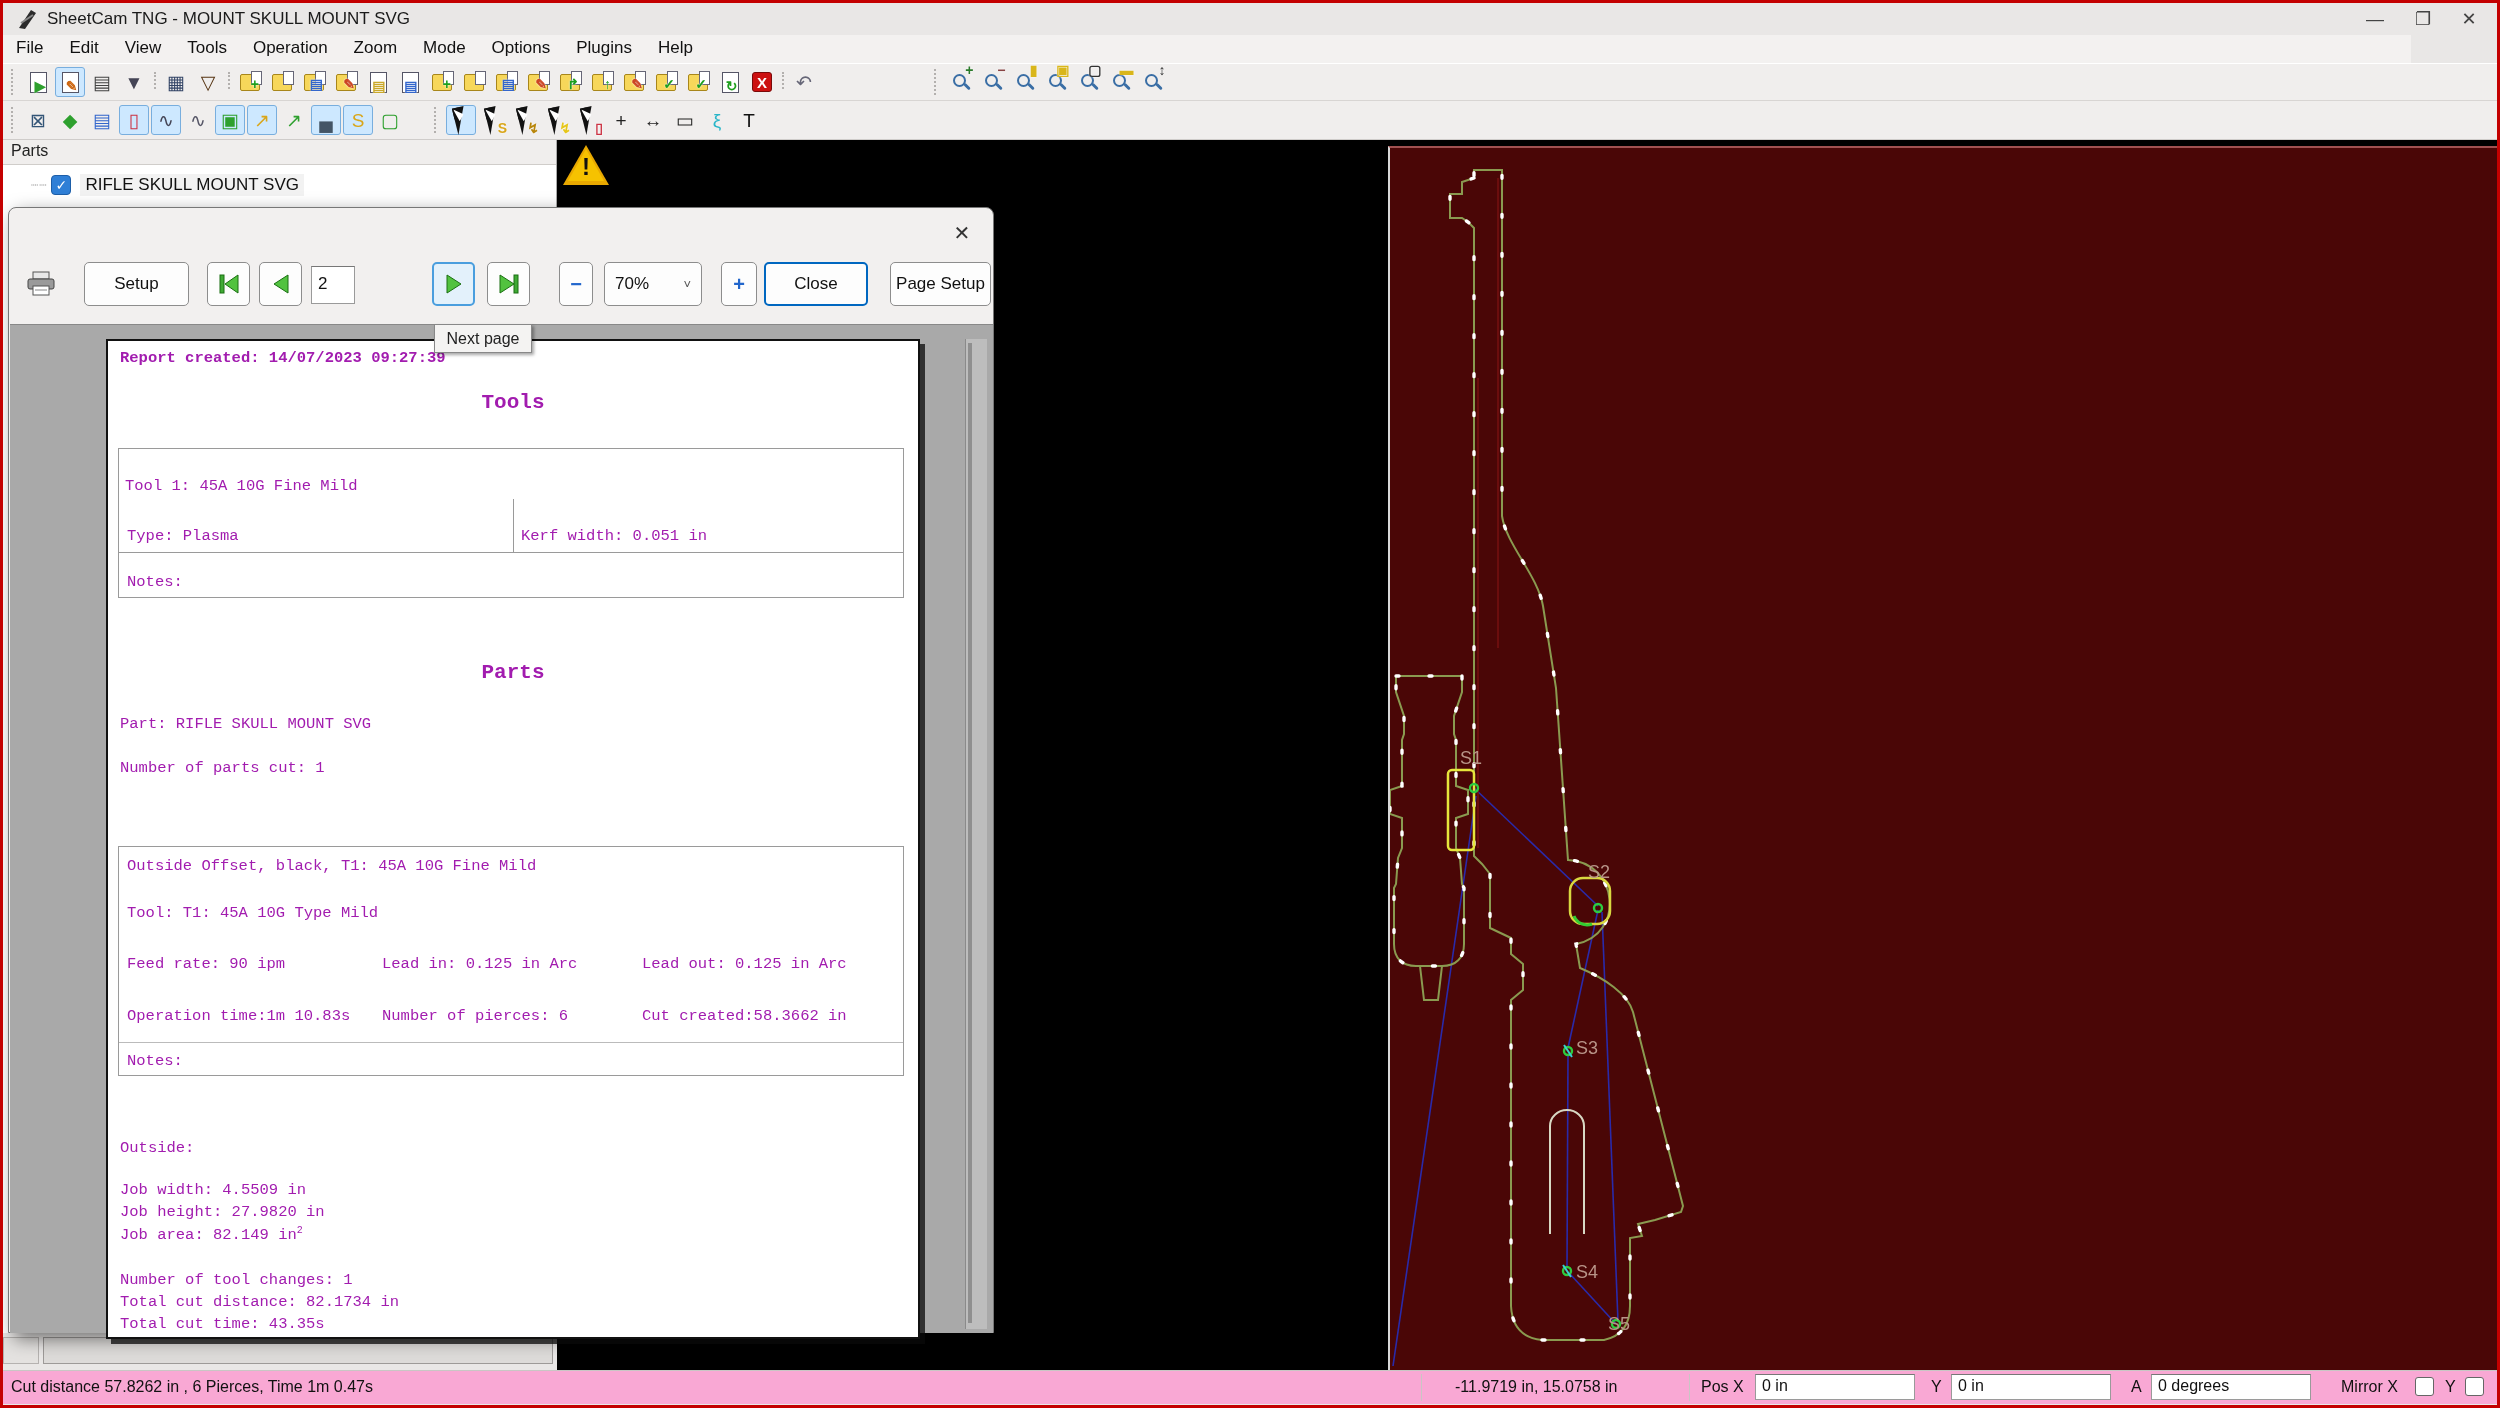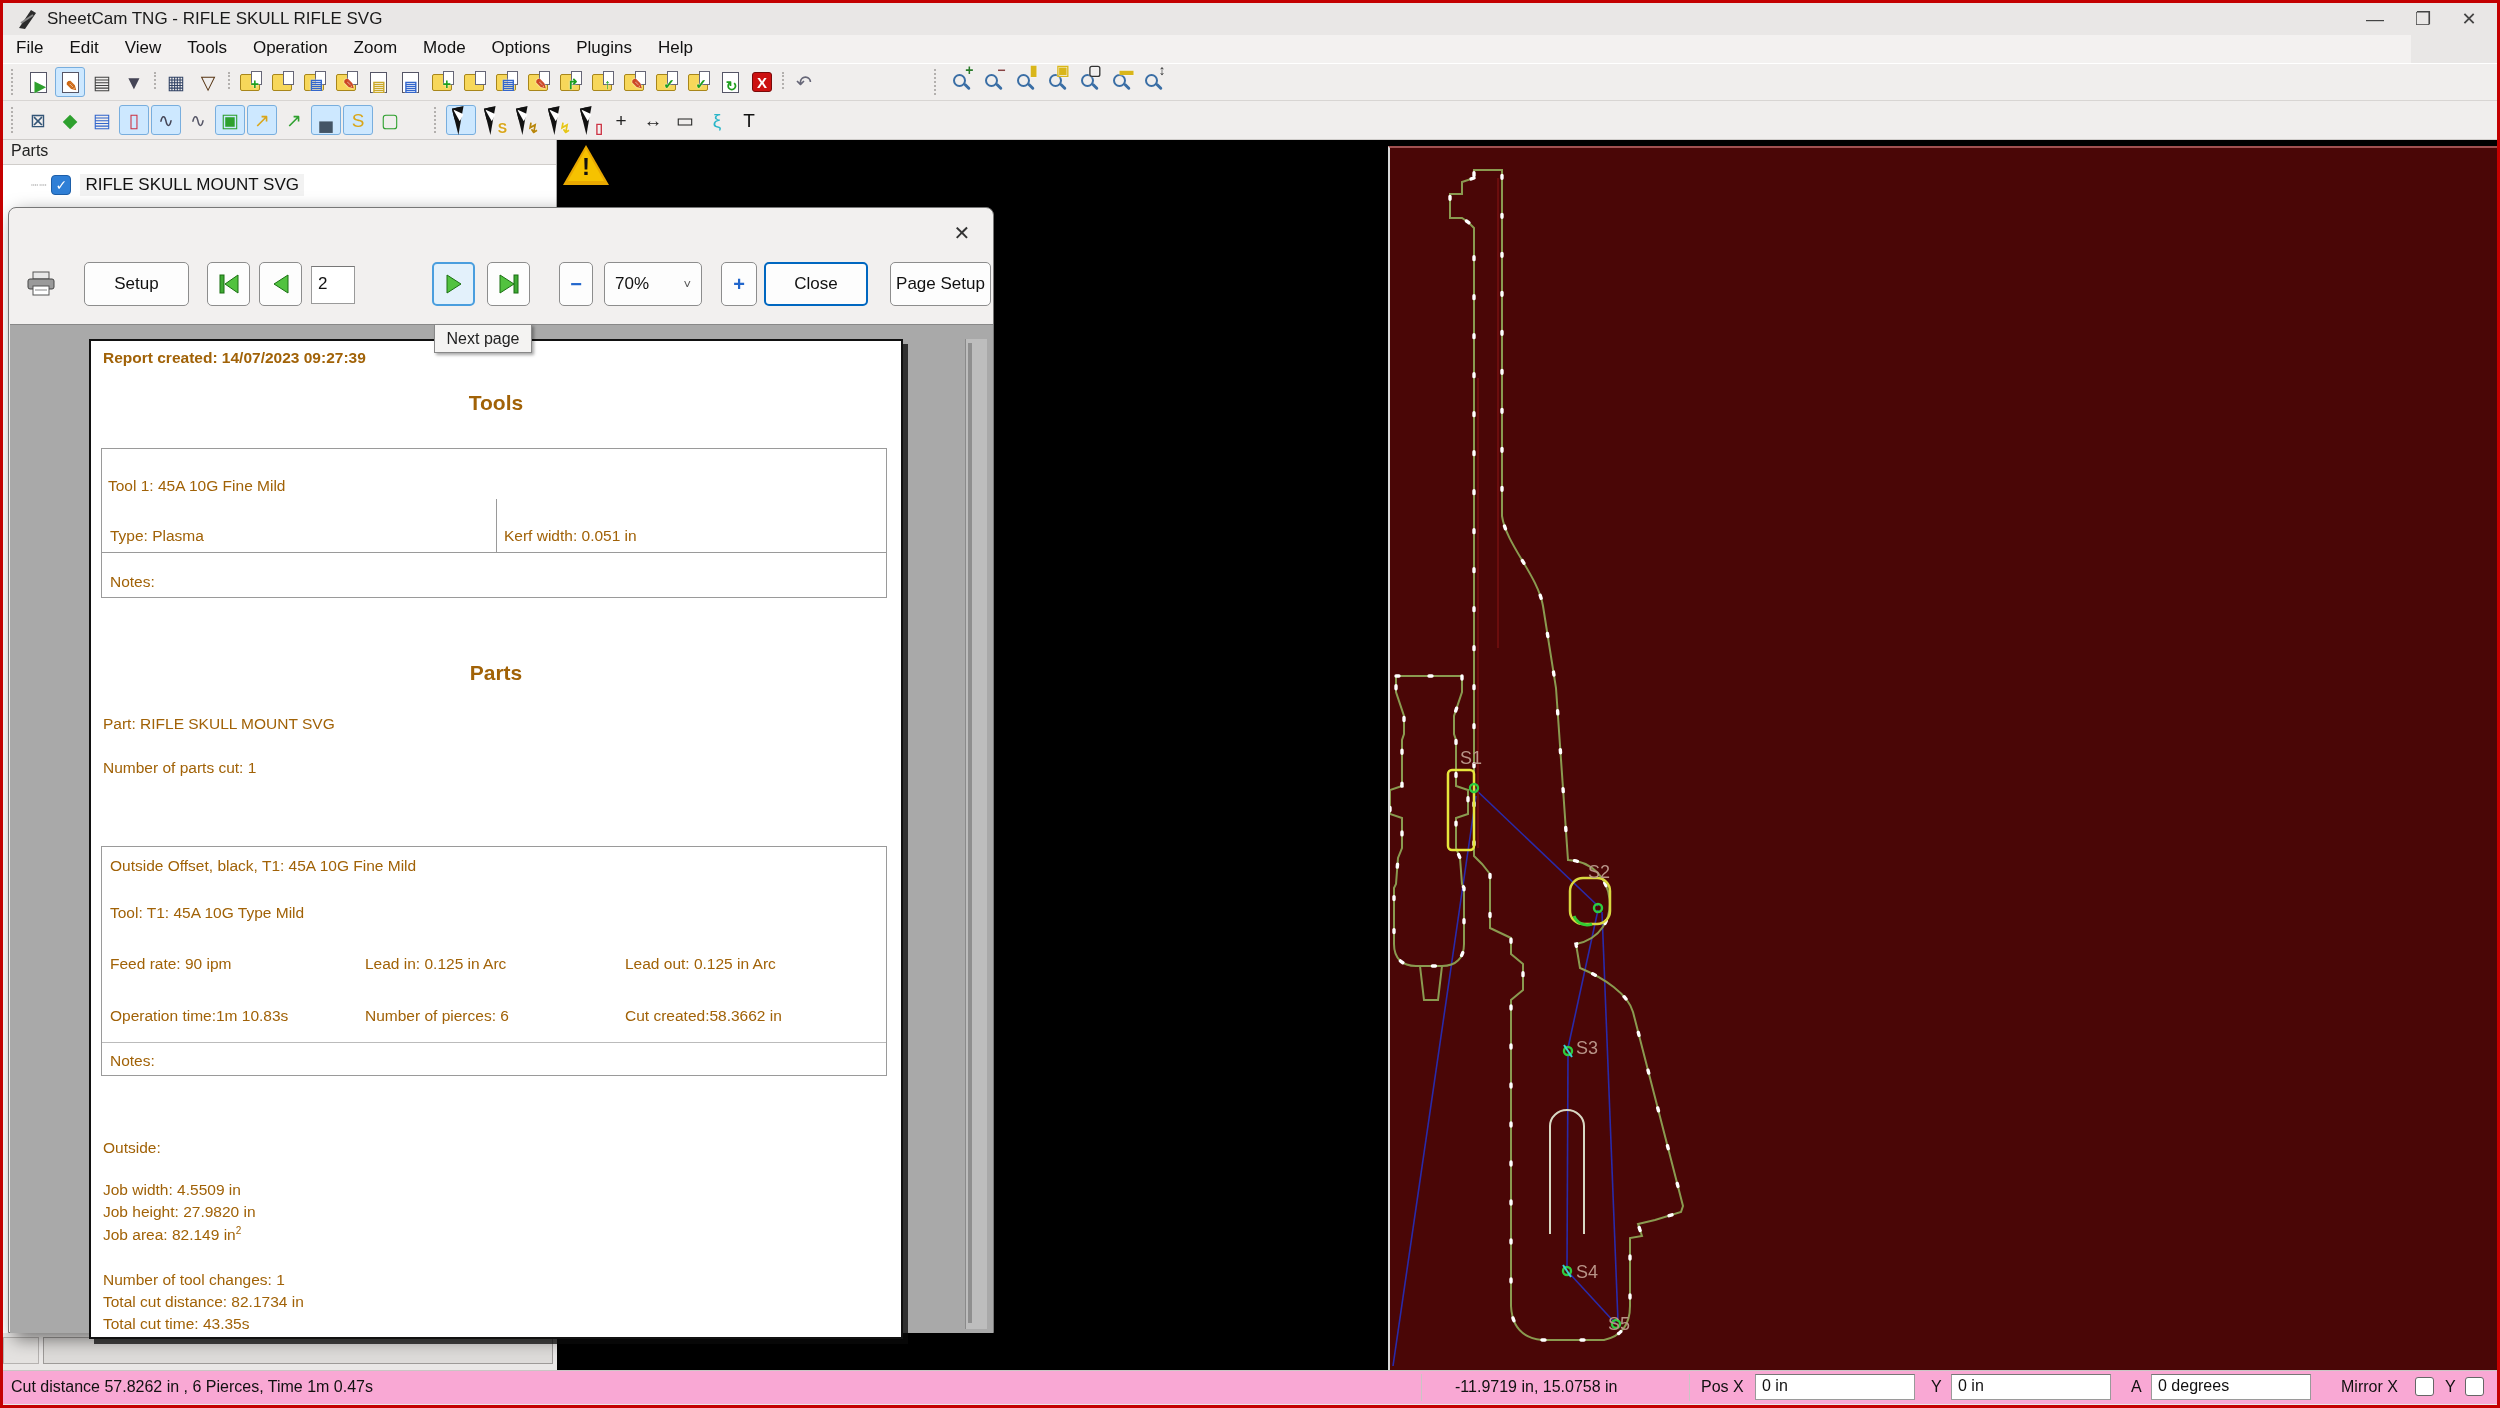--- a/index.html
+++ b/index.html
@@ -59,22 +59,22 @@
 
   
   #dialog{left:8px;top:207px;width:986px;height:1126px;background:#f2f0ef;border:1px solid #777;
     border-radius:8px 8px 0 0;box-shadow:6px 6px 18px rgba(0,0,0,.5);}
   #dlg-close{right:14px;top:10px;width:34px;height:30px;text-align:center;font-size:20px;color:#333;line-height:30px;}
   #dlg-toolbar{left:0;top:50px;width:100%;height:66px;}
   .dbtn{position:absolute;top:4px;height:44px;background:#fdfdfd;border:1px solid #8d8d8d;border-radius:5px;
     font-size:17px;color:#111;text-align:center;display:flex;align-items:center;justify-content:center;}
   .navbtn{width:43px;}
   #dlg-preview{left:1px;top:116px;width:983px;height:1009px;background:#a9a9a9;border-top:1px solid #888;}
-  #page{left:79px;top:14px;width:814px;height:1000px;background:#fff;border:2px solid #111;
-    box-shadow:5px 5px 0 rgba(10,10,10,.75);font-size:15.5px;color:#a16207;}
+  #page{left:96px;top:14px;width:814px;height:1000px;background:#fff;border:2px solid #111;
+    box-shadow:5px 5px 0 rgba(10,10,10,.75);font-size:15.5px;color:#a21caf;font-family:Liberation Mono, monospace;}
   #pv-scroll{right:6px;top:14px;width:22px;height:990px;background:#bdbdbd;border-left:1px solid #8a8a8a;}
   #pv-scroll .thumb{position:absolute;left:2px;top:4px;width:4px;height:980px;background:#8f8f8f;}
   .rbox{position:absolute;border:1px solid #9a9a9a;}
   .rline{position:absolute;white-space:nowrap;}
   .rcenter{position:absolute;width:100%;text-align:center;font-weight:bold;font-size:21px;}
   sup{font-size:10px;}
   #tooltip{left:434px;top:324px;width:98px;height:29px;background:#f4f3f2;border:1px solid #888;
     box-shadow:2px 2px 3px rgba(0,0,0,.35);font-size:16px;color:#222;text-align:center;line-height:27px;z-index:20;}
 
   
@@ -86,21 +86,21 @@
   .st-sep{position:absolute;top:3px;width:1px;height:27px;background:#c9c6c4;}
 </style>
 </head>
 <body>
 
 <div class="abs" id="titlebar">
   <svg class="abs" id="title-icon" width="20" height="22" viewBox="0 0 20 22">
       <path d="M2 20 L14 2 L19 5 L8 21 Z" fill="#2b2b2b"></path>
       <path d="M4 15 L16 7" stroke="#888" stroke-width="2"></path>
     </svg>
-  <span class="abs" id="title-text">SheetCam TNG - RIFLE SKULL RIFLE SVG</span>
+  <span class="abs" id="title-text">SheetCam TNG - MOUNT SKULL MOUNT SVG</span>
   <span class="abs winctl" style="right:100px">—</span>
   <span class="abs winctl" style="right:52px">❐</span>
   <span class="abs winctl" style="right:6px">✕</span>
 </div>
 
 <div class="abs" id="menubar"><span class="menu-item">File</span><span class="menu-item">Edit</span><span class="menu-item">View</span><span class="menu-item">Tools</span><span class="menu-item">Operation</span><span class="menu-item">Zoom</span><span class="menu-item">Mode</span><span class="menu-item">Options</span><span class="menu-item">Plugins</span><span class="menu-item">Help</span></div>
 
 <div class="abs" id="toolbar1">
   <div class="tb-row">
       <span class="grip"></span>

